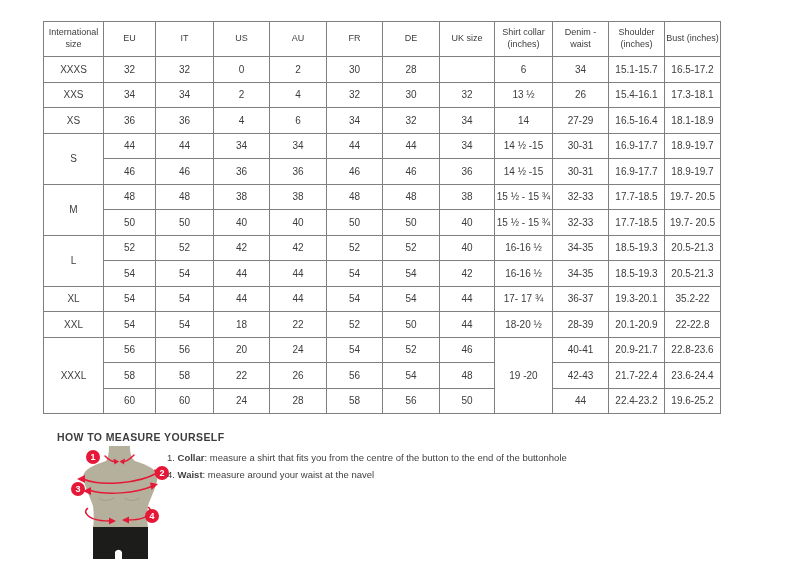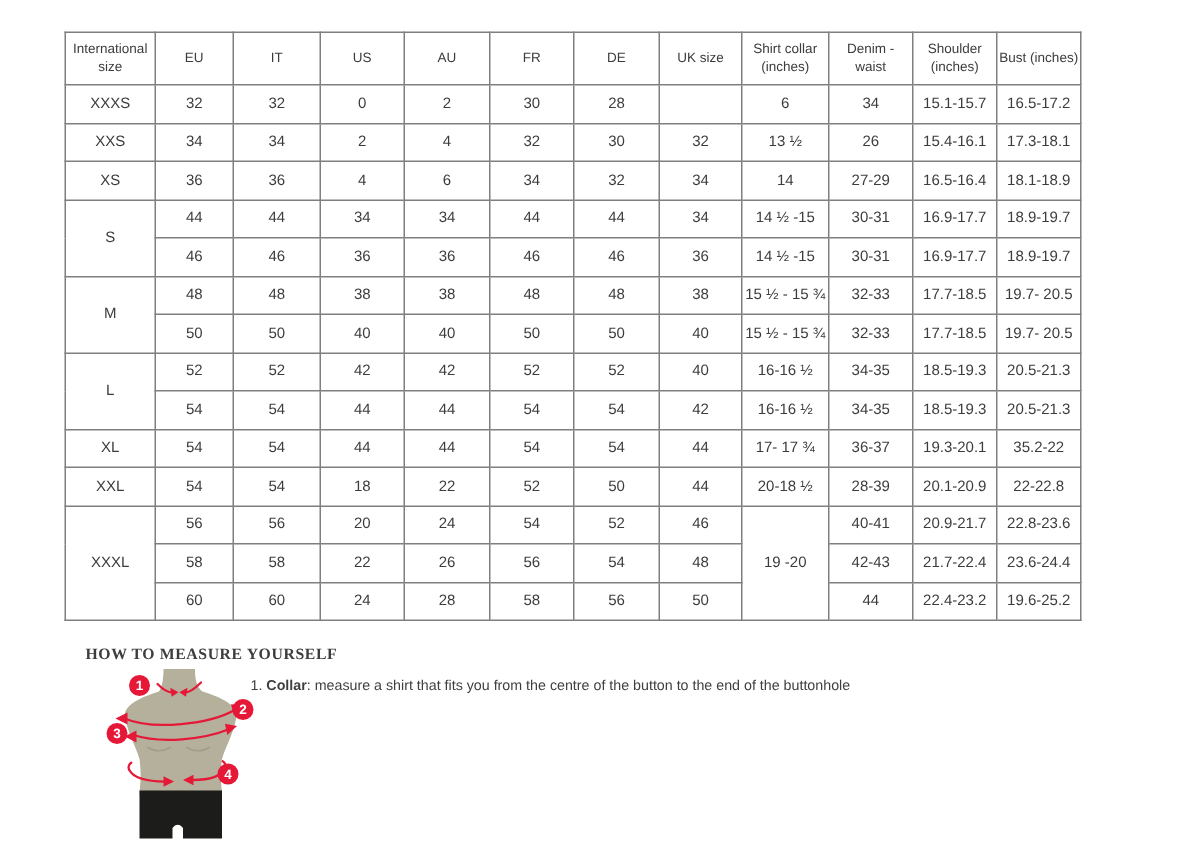--- a/index.html
+++ b/index.html
@@ -12,21 +12,21 @@
     border-collapse:collapse;table-layout:fixed;
   }
   .size-table th,.size-table td{
     border:1px solid #7f7f7f;text-align:center;vertical-align:middle;
     font-weight:normal;padding:0 1px;
   }
   .size-table th{font-size:9px;height:34px;line-height:1.3;color:#3c3c3c;}
   .size-table td{font-size:10px;height:24.5px;color:#3c3c3c;}
   .measure-heading{
     position:absolute;left:57px;top:431px;
-    font-size:10.5px;font-weight:bold;letter-spacing:0.4px;color:#3d3d3d;font-family:Liberation Serif, serif;
+    font-size:10.5px;font-weight:bold;letter-spacing:0.4px;color:#3d3d3d;
   }
   .figure{position:absolute;left:62px;top:443px;width:115px;height:122px;}
   .instructions{
     position:absolute;left:167px;top:449px;margin:0;padding:0;list-style:none;
     font-size:9.5px;color:#3f3f3f;
   }
   .instructions li{height:17px;line-height:17px;white-space:nowrap;}
   .instructions .term{font-weight:bold;}
 </style>
 </head>
@@ -203,21 +203,21 @@
       </tr>
       <tr>
         <td>XXL</td>
         <td>54</td>
         <td>54</td>
         <td>18</td>
         <td>22</td>
         <td>52</td>
         <td>50</td>
         <td>44</td>
-        <td>20-18 ½</td>
+        <td>18-20 ½</td>
         <td>28-39</td>
         <td>20.1-20.9</td>
         <td>22-22.8</td>
       </tr>
       <tr>
         <td rowspan="3">XXXL</td>
         <td>56</td>
         <td>56</td>
         <td>20</td>
         <td>24</td>
@@ -309,13 +309,14 @@
     </g>
     <g>
       <circle cx="90" cy="73" r="7" fill="#e51937"></circle>
       <text x="90" y="76.2" text-anchor="middle" font-size="9" font-weight="bold" fill="#ffffff" font-family="Liberation Sans, sans-serif">4</text>
     </g>
   </svg>
 </div>
 
 <ol class="instructions">
   <li><span>1. </span><span class="term">Collar</span><span>: measure a shirt that fits you from the centre of the button to the end of the buttonhole</span></li>
+  <li><span>4. </span><span class="term">Waist</span><span>: measure around your waist at the navel</span></li>
 </ol>
 
 </body></html>

